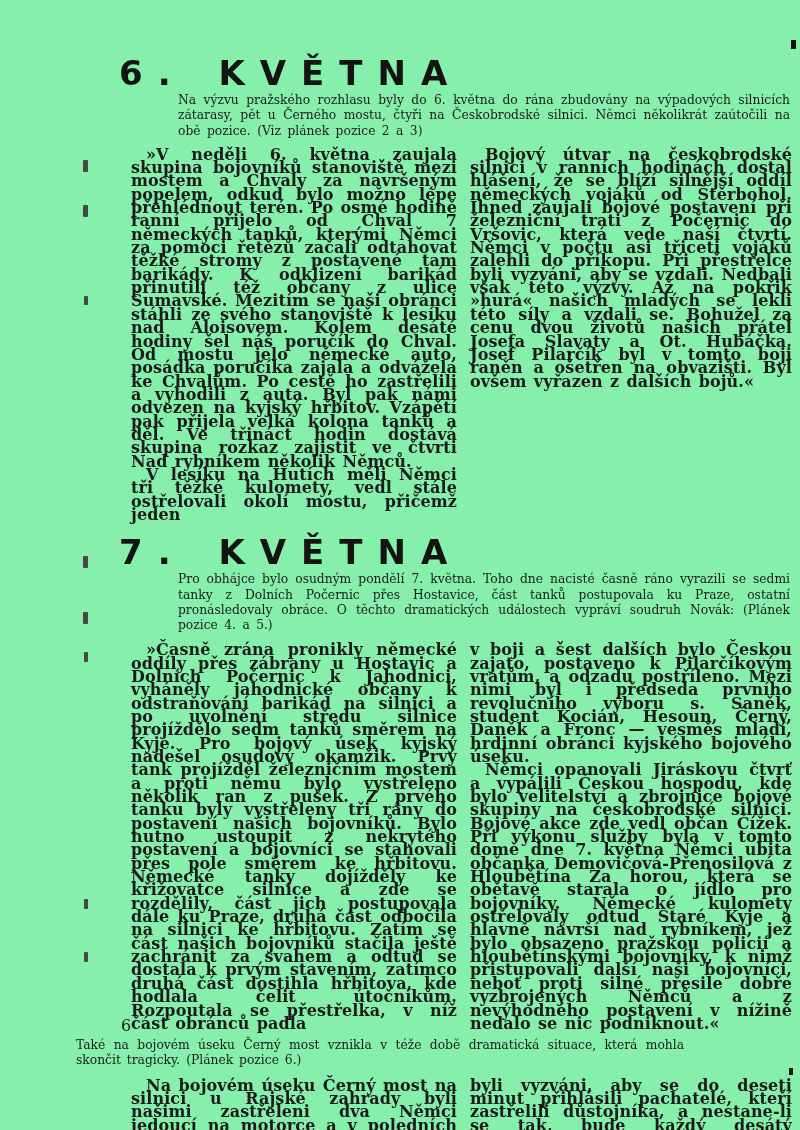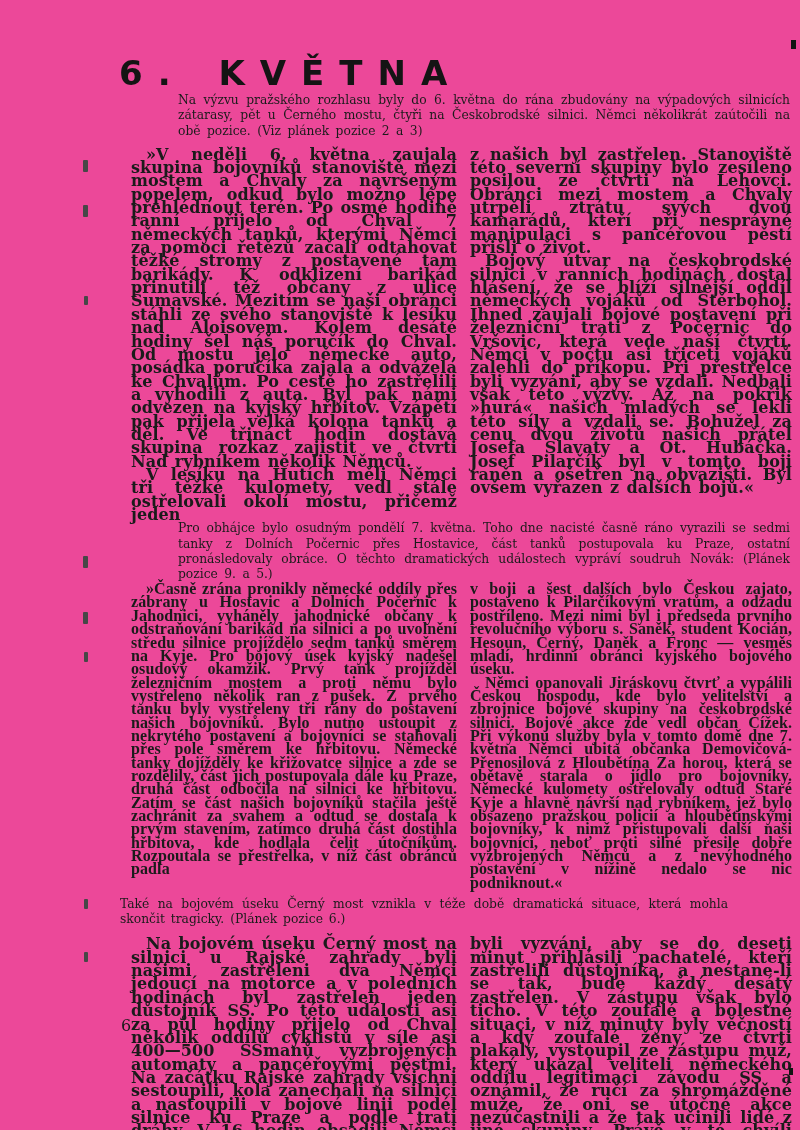--- a/index.html
+++ b/index.html
@@ -1,21 +1,21 @@
 <!DOCTYPE html>
 <html lang="cs"><head>
 <meta charset="utf-8">
 <style>
   * { margin:0; padding:0; box-sizing:border-box; }
   html, body { background:#ffffff; }
   .page {
     position:relative;
     width:800px; height:1130px;
     margin:0 auto;
-    background:#ec4899;
+    background:#86efac;
     overflow:hidden;
     font-family:"DejaVu Serif", serif;
     color:#1b1b1b;
     padding-top:54px;
   }
   .heading {
     font-family:"DejaVu Sans", "Liberation Sans", sans-serif;
     font-weight:bold;
     font-size:34px;
     line-height:1.15;
@@ -46,23 +46,23 @@
     text-align:justify;
     word-spacing:1.6px;
     letter-spacing:0.1px;
   }
   .col-l { width:326px; margin-right:13px; }
   .col-r { width:322px; }
   .col p { text-align:justify; }
   p.ind { text-indent:15px; }
   .cols6 { margin-top:9px; }
   .h7 { margin-top:12px; }
-  .cols7 { margin-top:0;font-family:Liberation Serif, serif; }
+  .cols7 { margin-top:10px; }
   .note {
-    margin-left:120px;
+    margin-left:76px;
     width:608px;
     font-size:12.3px;
     line-height:15.2px;
     text-align:justify;
     word-spacing:2px;
     margin-top:8px;
   }
   .cols8 { margin-top:10px; }
   .pageno {
     position:absolute;
@@ -91,28 +91,28 @@
 
   <section>
     <h1 class="heading">6. KVĚTNA</h1>
     <p class="lead">Na výzvu pražského rozhlasu byly do 6. května do rána zbudovány na výpadových silnicích zátarasy, pět u Černého mostu, čtyři na Českobrodské silnici. Němci několikrát zaútočili na obě pozice. (Viz plánek pozice 2 a 3)</p>
     <div class="cols cols6">
       <div class="col col-l">
         <p class="ind">»V neděli 6. května zaujala skupina bojovníků stanoviště mezi mostem a Chvaly za navršeným popelem, odkud bylo možno lépe přehlédnout terén. Po osmé hodině ranní přijelo od Chval 7 německých tanků, kterými Němci za pomoci řetězů začali odtahovat těžké stromy z postavené tam barikády. K odklizení barikád přinutili též občany z ulice Šumavské. Mezitím se naši obránci stáhli ze svého stanoviště k lesíku nad Aloisovem. Kolem desáté hodiny šel náš poručík do Chval. Od mostu jelo německé auto, posádka poručíka zajala a odvážela ke Chvalům. Po cestě ho zastřelili a vyhodili z auta. Byl pak námi odvezen na kyjský hřbitov. Vzápětí pak přijela velká kolona tanků a děl. Ve třináct hodin dostává skupina rozkaz zajistit ve čtvrti Nad rybníkem několik Němců.</p>
         <p class="ind">V lesíku na Hutích měli Němci tři těžké kulomety, vedl stále ostřelovali okolí mostu, přičemž jeden</p>
       </div>
       <div class="col col-r">
-        <p>z našich byl zastřelen. Stanoviště této severní skupiny bylo zesíleno posilou ze čtvrti na Lehovci. Obránci mezi mostem a Chvaly utrpěli ztrátu svých dvou kamarádů, kteří při nesprávné manipulaci s pancéřovou pěstí přišli o život.</p>
         <p class="ind">Bojový útvar na českobrodské silnici v ranních hodinách dostal hlášení, že se blíží silnější oddíl německých vojáků od Štěrbohol. Ihned zaujali bojové postavení při železniční trati z Počernic do Vršovic, která vede naší čtvrtí. Němci v počtu asi třiceti vojáků zalehli do příkopu. Při přestřelce byli vyzváni, aby se vzdali. Nedbali však této výzvy. Až na pokřik »hurá« našich mladých se lekli této síly a vzdali se. Bohužel za cenu dvou životů našich přátel Josefa Slavaty a Ot. Hubáčka. Josef Pilarčík byl v tomto boji raněn a ošetřen na obvazišti. Byl ovšem vyřazen z dalších bojů.«</p>
       </div>
     </div>
   </section>
 
   <section>
-    <p class="lead">Pro obhájce bylo osudným pondělí 7. května. Toho dne nacisté časně ráno vyrazili se sedmi tanky z Dolních Počernic přes Hostavice, část tanků postupovala ku Praze, ostatní pronásledovaly obráce. O těchto dramatických událostech vypráví soudruh Novák: (Plánek pozice 9. a 5.)</p>
+    <h1 class="heading h7">7. KVĚTNA</h1>
+    <p class="lead">Pro obhájce bylo osudným pondělí 7. května. Toho dne nacisté časně ráno vyrazili se sedmi tanky z Dolních Počernic přes Hostavice, část tanků postupovala ku Praze, ostatní pronásledovaly obráce. O těchto dramatických událostech vypráví soudruh Novák: (Plánek pozice 4. a 5.)</p>
     <div class="cols cols7">
       <div class="col col-l">
         <p class="ind">»Časně zrána pronikly německé oddíly přes zábrany u Hostavic a Dolních Počernic k Jahodnici, vyháněly jahodnické občany k odstraňování barikád na silnici a po uvolnění středu silnice projíždělo sedm tanků směrem na Kyje. Pro bojový úsek kyjský nadešel osudový okamžik. Prvý tank projížděl železničním mostem a proti němu bylo vystřeleno několik ran z pušek. Z prvého tanku byly vystřeleny tři rány do postavení našich bojovníků. Bylo nutno ustoupit z nekrytého postavení a bojovníci se stahovali přes pole směrem ke hřbitovu. Německé tanky dojížděly ke křižovatce silnice a zde se rozdělily, část jich postupovala dále ku Praze, druhá část odbočila na silnici ke hřbitovu. Zatím se část našich bojovníků stačila ještě zachránit za svahem a odtud se dostala k prvým stavením, zatímco druhá část dostihla hřbitova, kde hodlala čelit útočníkům. Rozpoutala se přestřelka, v níž část obránců padla</p>
       </div>
       <div class="col col-r">
         <p>v boji a šest dalších bylo Českou zajato, postaveno k Pilarčíkovým vratům, a odzadu postříleno. Mezi nimi byl i předseda prvního revolučního výboru s. Saněk, student Kocián, Hesoun, Černý, Daněk a Fronc — vesměs mladí, hrdinní obránci kyjského bojového úseku.</p>
         <p class="ind">Němci opanovali Jiráskovu čtvrť a vypálili Českou hospodu, kde bylo velitelství a zbrojnice bojové skupiny na českobrodské silnici. Bojové akce zde vedl občan Čížek. Při výkonu služby byla v tomto domě dne 7. května Němci ubita občanka Demovičová-Přenosilová z Hloubětína Za horou, která se obětavě starala o jídlo pro bojovníky. Německé kulomety ostřelovaly odtud Staré Kyje a hlavně návrší nad rybníkem, jež bylo obsazeno pražskou policií a hloubětínskými bojovníky, k nimž přistupovali další naši bojovníci, neboť proti silné přesile dobře vyzbrojených Němců a z nevýhodného postavení v nížině nedalo se nic podniknout.«</p>
       </div>
     </div>
     <p class="note">Také na bojovém úseku Černý most vznikla v téže době dramatická situace, která mohla skončit tragicky. (Plánek pozice 6.)</p>

